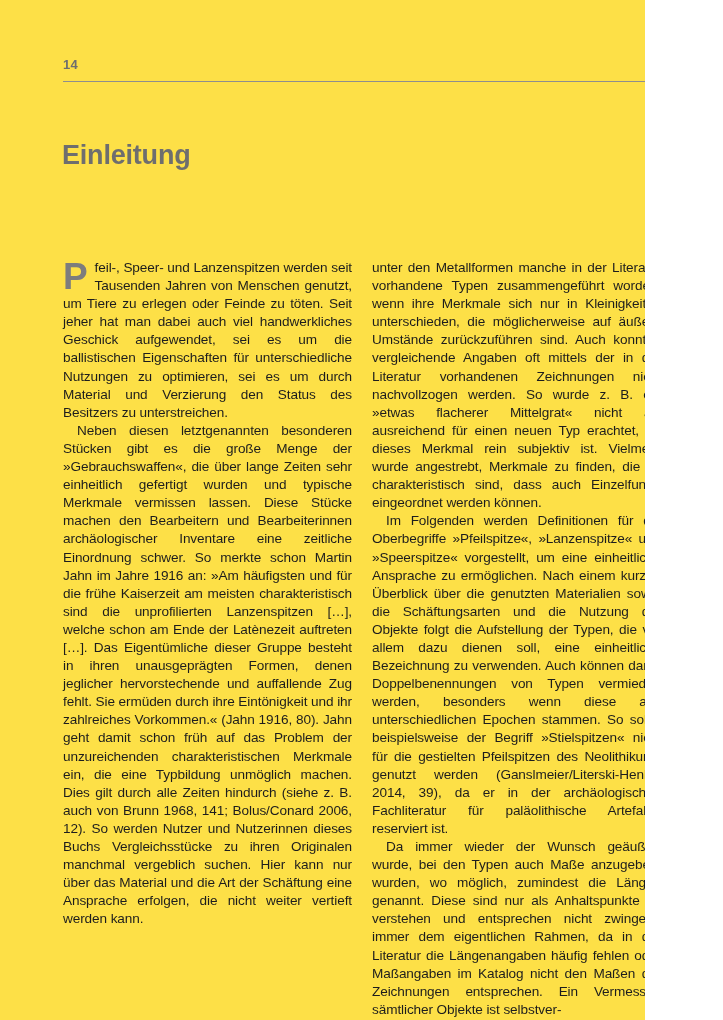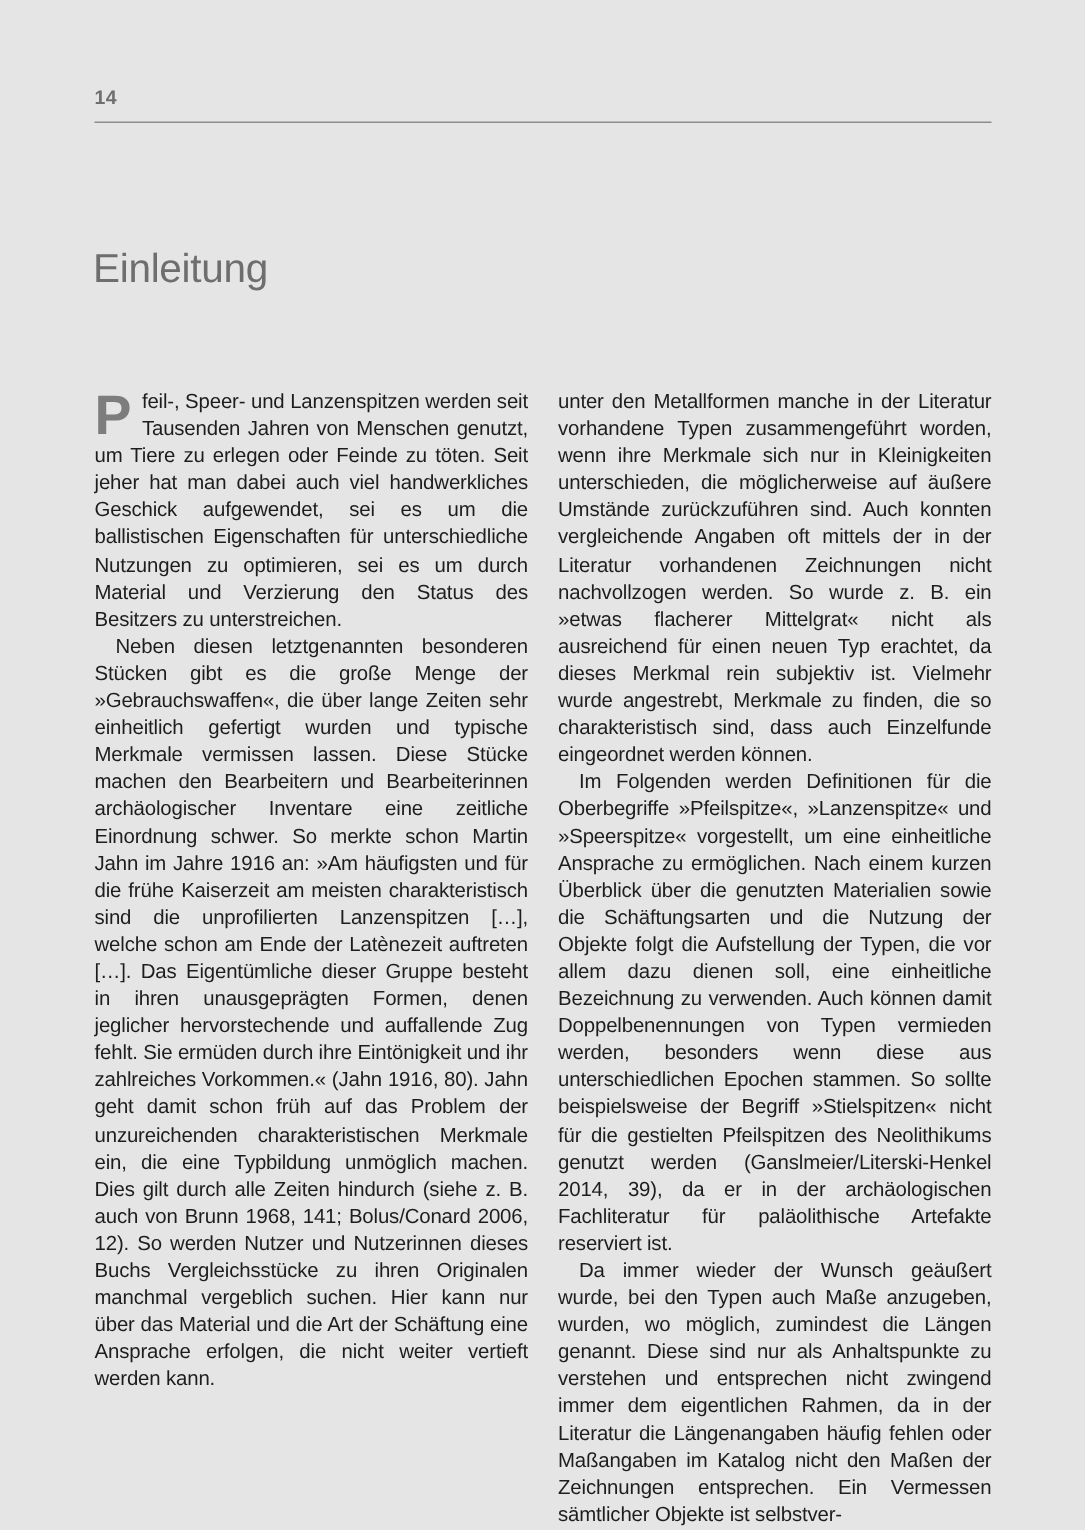--- a/index.html
+++ b/index.html
@@ -2,23 +2,23 @@
 <html lang="de"><head>
 <meta charset="utf-8">
 <style>
   html, body {
     margin: 0;
     padding: 0;
     background: #ffffff;
   }
   .page {
     position: relative;
-    width: 723px;
+    width: 645px;
     height: 1020px;
-    background: #e5e5e5;
+    background: #fde047;
     overflow: hidden;
     font-family: "Liberation Sans", "DejaVu Sans", sans-serif;
   }
   .pageno {
     position: absolute;
     left: 63px;
     top: 57px;
     font-size: 13px;
     font-weight: bold;
     color: #6e6e6e;
@@ -28,24 +28,24 @@
     position: absolute;
     left: 63px;
     top: 81px;
     width: 598px;
     height: 1px;
     background: #8e8e8e;
   }
   .title {
     position: absolute;
     left: 62px;
-    top: 164px;
+    top: 140px;
     margin: 0;
     font-size: 27px;
-    font-weight: normal;
+    font-weight: bold;
     color: #6e6e6e;
     letter-spacing: -0.2px;
   }
   .columns {
     position: absolute;
     left: 63px;
     top: 259px;
     width: 598px;
     display: flex;
     gap: 20px;

